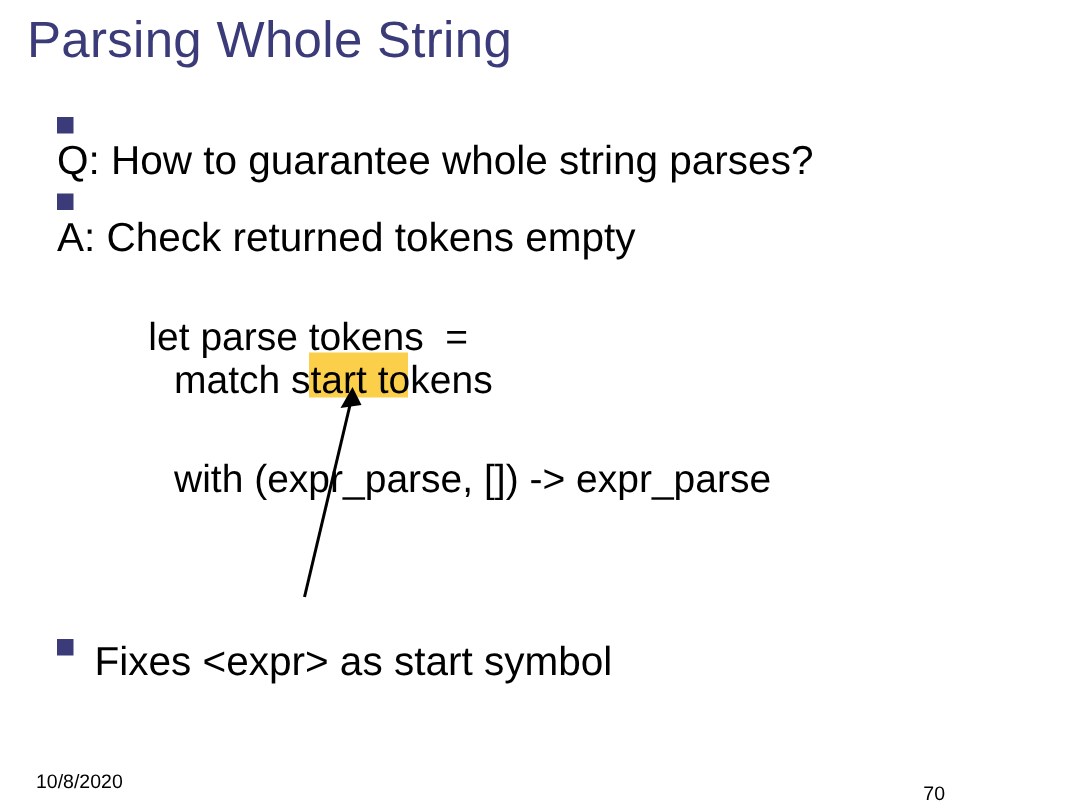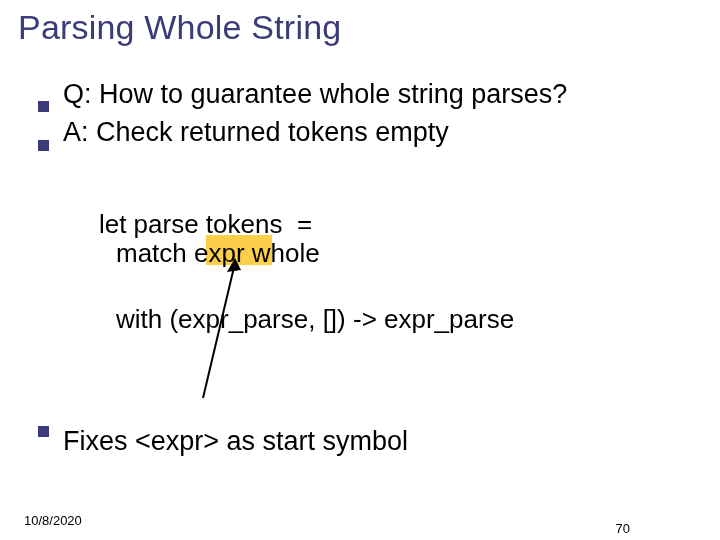--- a/index.html
+++ b/index.html
@@ -29,22 +29,23 @@
     letter-spacing: 0.2px;
   }
   .bullet-area {
     position: absolute;
     left: 38px;
     top: 76px;
     width: 640px;
   }
   .bullet-row {
     display: flex;
-    align-items: flex-end;
+    align-items: flex-start;
     margin-bottom: 2px;
+    flex-direction: column;
   }
   .bullet-row .sq {
     width: 11px;
     height: 11px;
     background: #3b3b7a;
     flex: 0 0 auto;
     margin-right: 14px;
     margin-top: 2px;
   }
   .bullet-row .txt {
@@ -123,21 +124,21 @@
     <div class="bullet-row">
       <div class="sq"></div>
       <div class="txt">A: Check returned tokens empty</div>
     </div>
   </div>
 
   <div class="hl"></div>
 
   <div class="code" style="z-index:1;">
     <span>let parse tokens  =</span>
-    <span class="line2">match expr whole</span>
+    <span class="line2">match start tokens</span>
     <span class="line3">with (expr_parse, []) -&gt; expr_parse</span>
   </div>
 
   <svg class="arrow-svg" width="70" height="150">
     <line x1="50" y1="5" x2="18" y2="140" stroke="#000" stroke-width="2"></line>
     <polygon points="50,0 42,14 56,12" fill="#000"></polygon>
   </svg>
 
   <div class="bottom-bullet">
     <div class="sq"></div>

